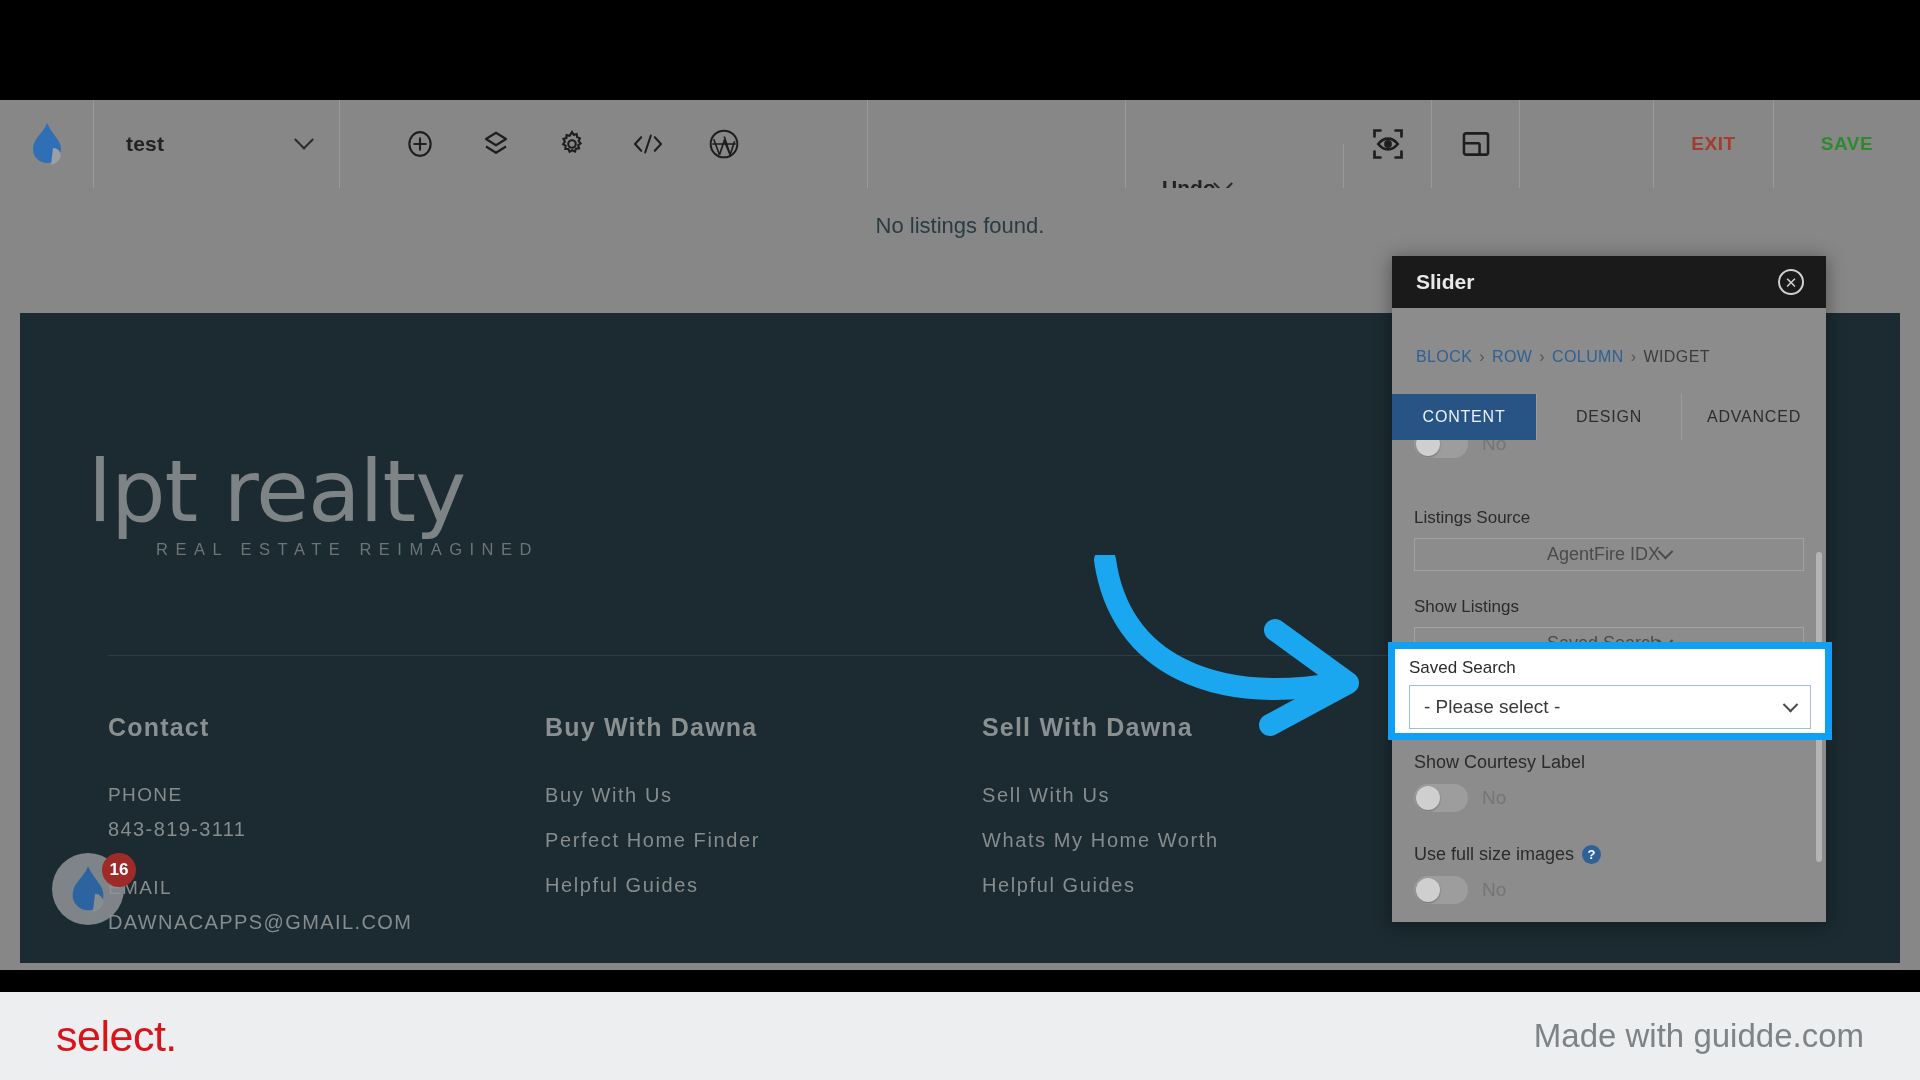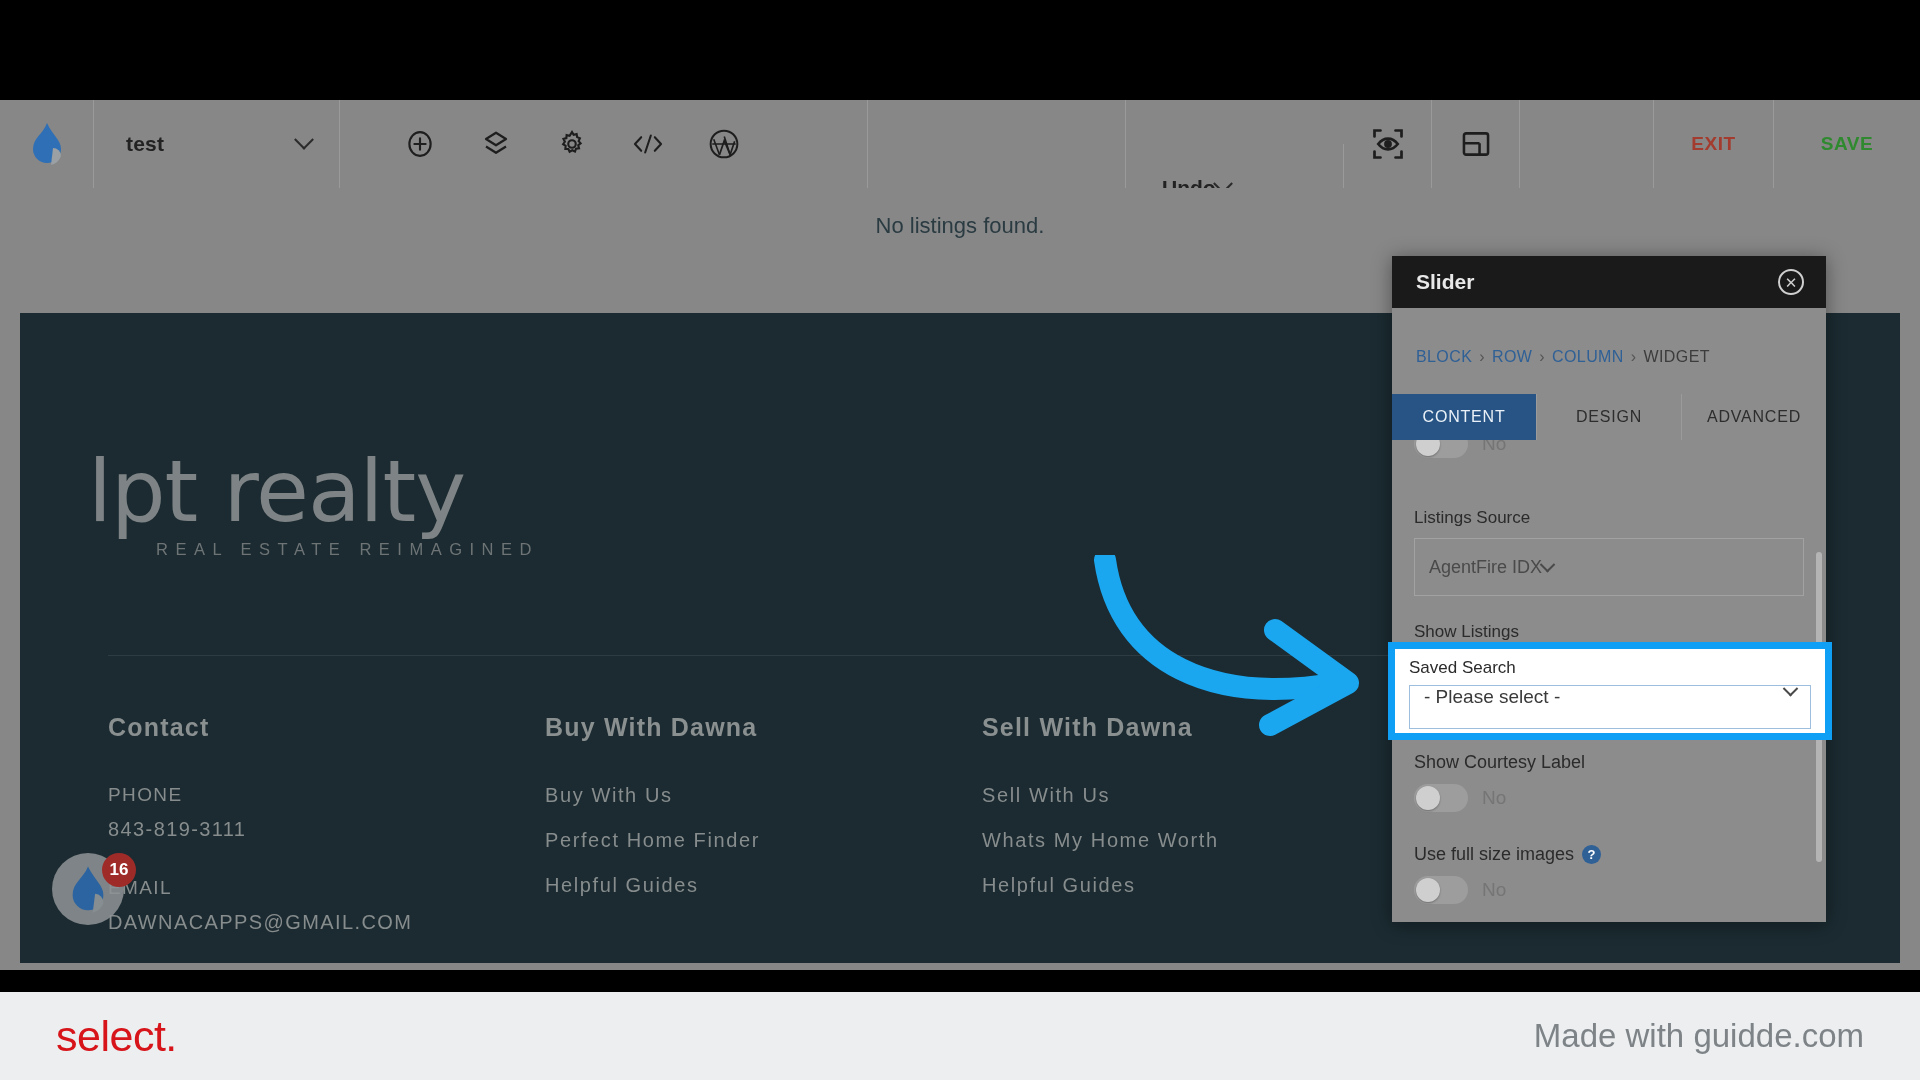--- a/index.html
+++ b/index.html
@@ -91,31 +91,31 @@
 
   .panel-body { position:relative; height:522px; overflow:hidden; padding:0 22px; }
   .cut-toggle { position:absolute; left:22px; top:-10px; display:flex; align-items:center; gap:14px; }
   .toggle { width:54px; height:28px; border-radius:14px; background:#9d9d9d; position:relative; cursor:pointer;}
   .toggle .knob { position:absolute; left:2px; top:2px; width:24px; height:24px; border-radius:50%;
                   background:#cfcfcf; box-shadow:0 1px 2px rgba(0,0,0,.3); }
   .toggle-lbl { font-size:19px; color:#757575;text-align:right; }
 
   .field { margin-top:26px; }
   .field-label { font-size:17px; color:#2b2b2b; margin-bottom:10px; }
-  .select { height:58px; border:1px solid #a2a2a2; display:flex; align-items:center;
-            justify-content:flex-start; padding:0 14px 0 14px; background:transparent;
+  .select { height:33px; border:1px solid #a2a2a2; display:flex; align-items:center;
+            justify-content:center; padding:0 14px 0 14px; background:transparent;
             font-size:18px; color:#4a4a4a; cursor:pointer;}
   .select .sc { width:11px; height:11px; border-right:2px solid #4a4a4a; border-bottom:2px solid #4a4a4a;
                 transform:rotate(45deg) translate(-2px,-2px); }
 
   .hl-box { position:absolute; left:1388px; top:642px; width:444px; height:98px;
             background:#0fa0f5; padding:7px; }
   .hl-inner { background:#fff; width:100%; height:100%; padding:9px 14px 0 14px;}
   .hl-inner .field-label { font-size:17px; color:#2b2b2b; margin-bottom:7px;}
-  .hl-select { height:44px; border:1px solid #9dbedd; display:flex; align-items:flex-start;
+  .hl-select { height:44px; border:1px solid #9dbedd; display:flex; align-items:center;
                justify-content:space-between; padding:0 14px; font-size:19px; color:#3a3a3a;
                background:#fff; cursor:pointer;}
   .hl-select .sc { width:11px; height:11px; border-right:2px solid #4a4a4a; border-bottom:2px solid #4a4a4a;
                 transform:rotate(45deg) translate(-2px,-2px); }
 
   .below { position:absolute; left:1414px; top:752px; width:392px; }
   .tog-row { margin-bottom:32px; }
   .tog-row .tl { font-size:18px; color:#2b2b2b; margin-bottom:11px; display:flex; align-items:center; gap:8px;}
   .helpdot { width:19px; height:19px; border-radius:50%; background:#2f6096; color:#fff;
              font-size:13px; font-weight:bold; display:inline-flex; align-items:center; justify-content:center;}

